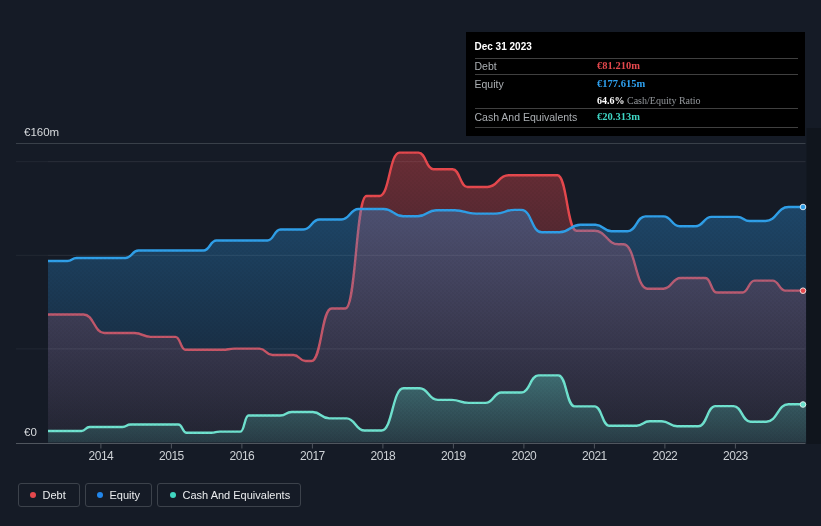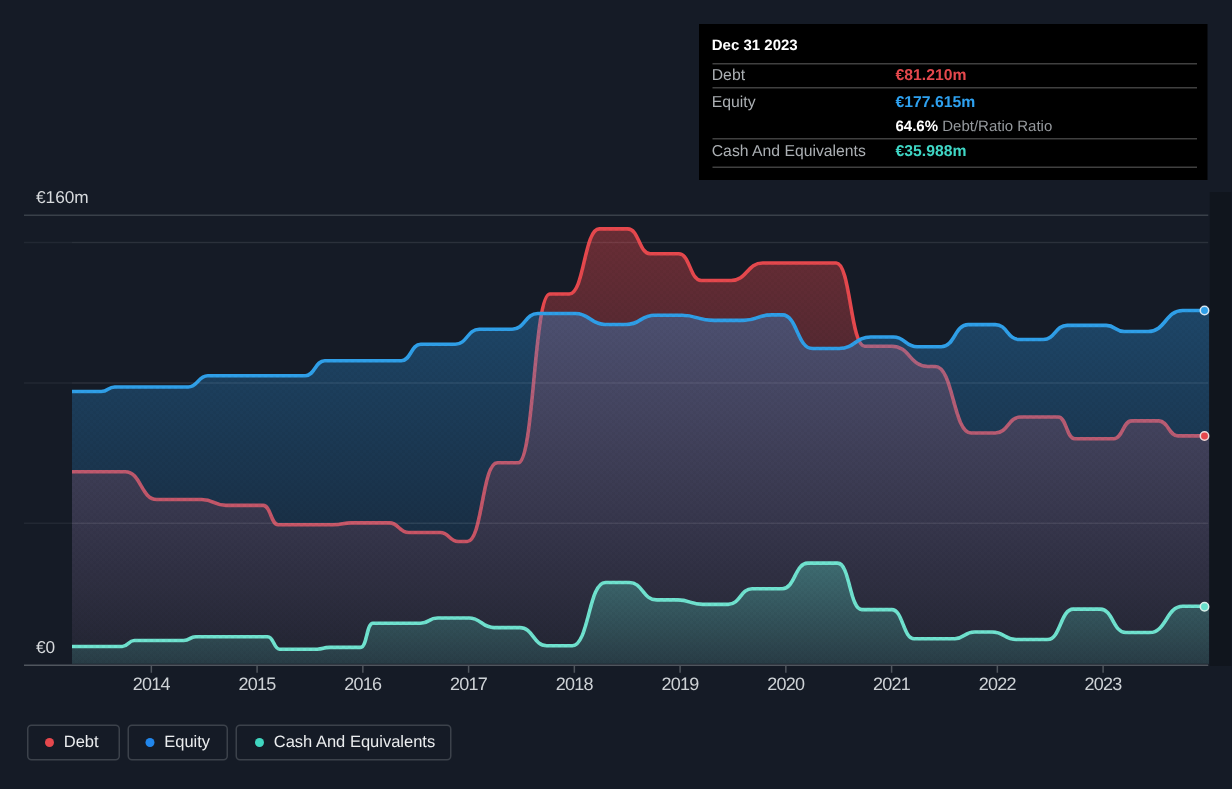--- a/index.html
+++ b/index.html
@@ -1,24 +1,24 @@
 <!DOCTYPE html>
 <html><head>
 <meta charset="utf-8">
 <style>
 * { margin:0; padding:0; box-sizing:border-box; }
 html,body { width:821px; height:526px; background:#151b26; overflow:hidden;
   font-family:"Liberation Sans", sans-serif; }
 #stage { position:relative; width:821px; height:526px; }
-.tt { position:absolute; left:466px; top:16px; width:339px; height:103.5px; background:#000;
+.tt { position:absolute; left:466px; top:32px; width:339px; height:103.5px; background:#000;
   font-size:10.5px; line-height:12px; }
 .tt .row { position:absolute; left:8.5px; right:8.5px; }
 .sep { position:absolute; left:8.5px; right:7.5px; height:0; border-top:1px solid #404040; }
 .lab { color:#abafb3; font-size:10.5px; }
-.val { position:absolute; left:122.5px; font-weight:bold; font-size:10.5px; }
+.val { position:absolute; left:122.5px; font-weight:bold; font-size:10.5px;font-family:Liberation Serif, serif; }
 .leg { position:absolute; top:483px; height:23.5px; border:1px solid #3c424b; border-radius:3px;
   display:flex; align-items:center; color:#ebedef; font-size:11px; }
 .dot { width:6.5px; height:6.5px; border-radius:50%; margin-right:6.5px; flex:none; }
 </style>
 </head>
 <body>
 <div id="stage">
 <svg width="821" height="526" viewBox="0 0 821 526" style="position:absolute;left:0;top:0">
 <defs>
 <linearGradient id="gE" gradientUnits="userSpaceOnUse" x1="0" y1="206" x2="0" y2="443">
@@ -86,22 +86,22 @@
 <text x="664.9" y="460" font-family="Liberation Sans, sans-serif" font-size="12" letter-spacing="-0.5" fill="#ced2d6" text-anchor="middle">2022</text>
 <text x="735.4" y="460" font-family="Liberation Sans, sans-serif" font-size="12" letter-spacing="-0.5" fill="#ced2d6" text-anchor="middle">2023</text>
 </svg>
 <div class="tt">
   <div class="row" style="top:9.1px; font-weight:bold; color:#fff; font-size:10px;">Dec 31 2023</div>
   <div class="sep" style="top:25.5px"></div>
   <div class="row" style="top:27.8px"><span class="lab">Debt</span><span class="val" style="color:#e5484d">€81.210m</span></div>
   <div class="sep" style="top:41.7px"></div>
   <div class="row" style="top:46px"><span class="lab">Equity</span><span class="val" style="color:#2ea1f0">€177.615m</span></div>
   <div class="row" style="top:62.5px">
-        <span class="val" style="color:#fff;font-size:10px">64.6% <span style="color:#95999d;font-weight:normal">Debt/Ratio Ratio</span></span>
+        <span class="val" style="color:#fff;font-size:10px">64.6% <span style="color:#95999d;font-weight:normal">Cash/Equity Ratio</span></span>
       </div>
   <div class="sep" style="top:75.5px"></div>
-  <div class="row" style="top:79.1px"><span class="lab">Cash And Equivalents</span><span class="val" style="color:#3fd6c5">€35.988m</span></div>
+  <div class="row" style="top:79.1px"><span class="lab">Cash And Equivalents</span><span class="val" style="color:#3fd6c5">€20.313m</span></div>
   <div class="sep" style="top:94.6px"></div>
 </div>
 <div class="leg" style="left:18px; width:62px; padding-left:10.5px;"><span class="dot" style="background:#e5484d"></span>Debt</div>
 <div class="leg" style="left:85px; width:67px; padding-left:10.5px;"><span class="dot" style="background:#2186eb"></span>Equity</div>
 <div class="leg" style="left:156.5px; width:144.5px; padding-left:12px;"><span class="dot" style="background:#40d6c0"></span>Cash And Equivalents</div>
 </div>
 
 </body></html>

